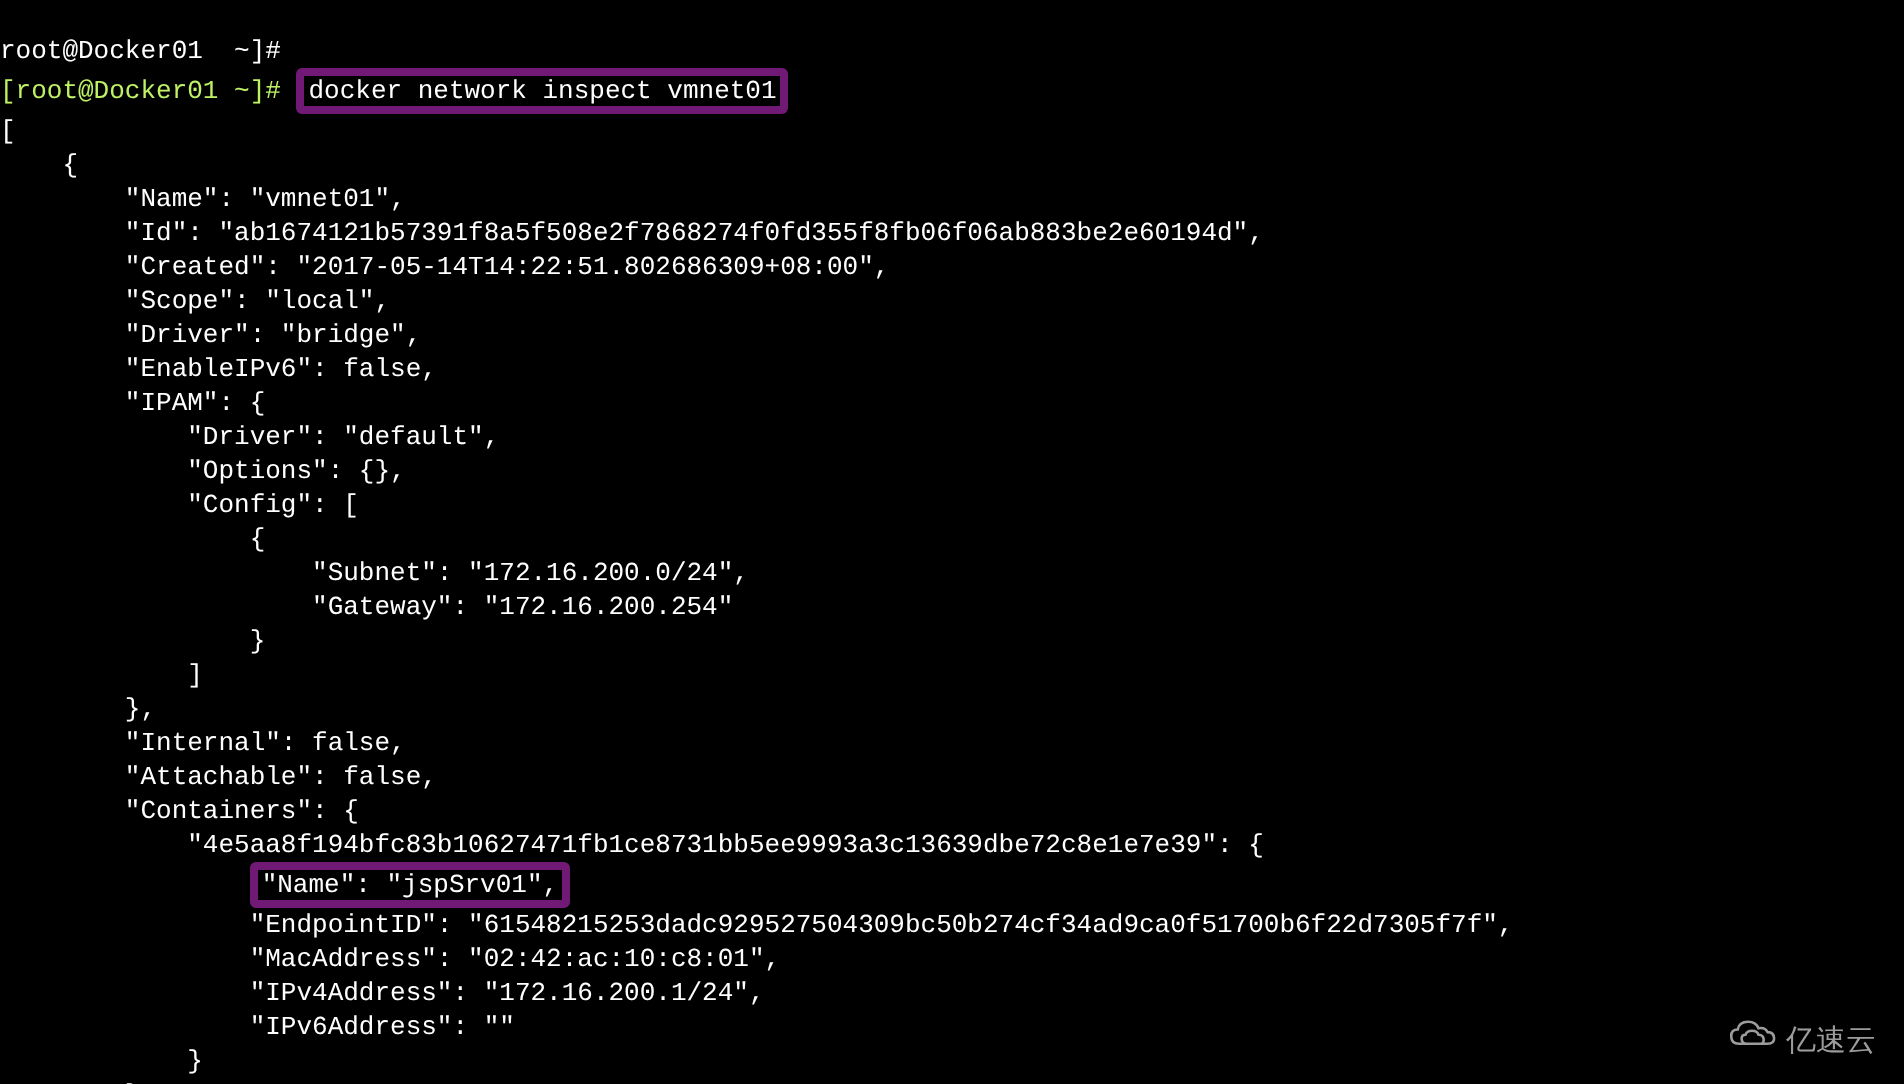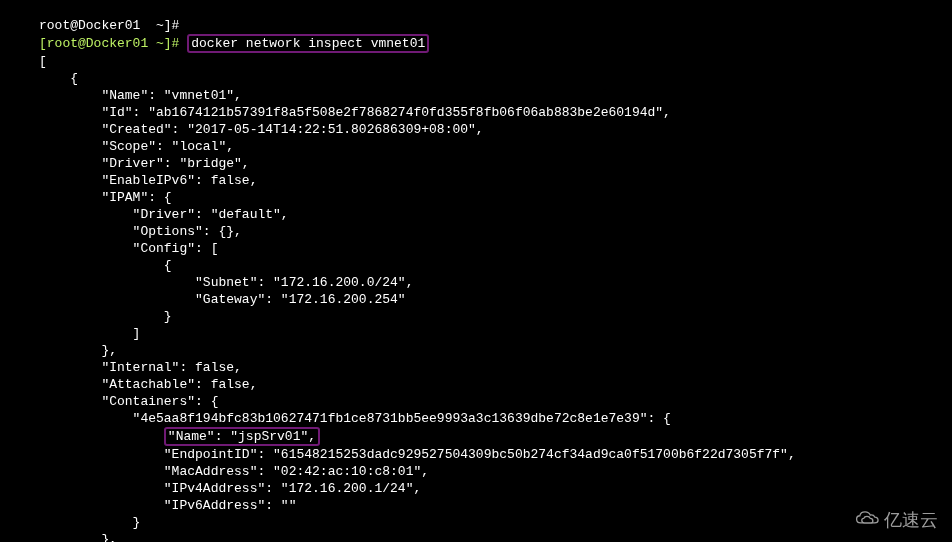--- a/index.html
+++ b/index.html
@@ -12,39 +12,39 @@
       line-height: 17px;
       color: #ffffff;
       overflow: hidden;
       position: relative;
       padding: 0;
     }
     .terminal {
       white-space: pre;
       padding: 0;
     }
-    .line { display: block; margin-left: 39px; }
+    .line { display: block; }
     .prompt { color: #bef264; }
     .highlight-box {
       display: inline-block;
-      border: 2px solid #701a75;
+      border: 4px solid #701a75;
       border-radius: 3px;
       padding: 0 2px;
       margin: 0;
       line-height: 15px;
     }
     .watermark {
       position: absolute;
       bottom: 10px;
       right: 14px;
       display: flex;
       align-items: center;
       gap: 4px;
       color: #b8b8b8;
-      font-size: 18px;
+      font-size: 15px;
       font-family: sans-serif;
       opacity: 0.85;
     }
     .watermark svg {
       width: 26px;
       height: 20px;
     }
   </style>
 </head>
 <body>

